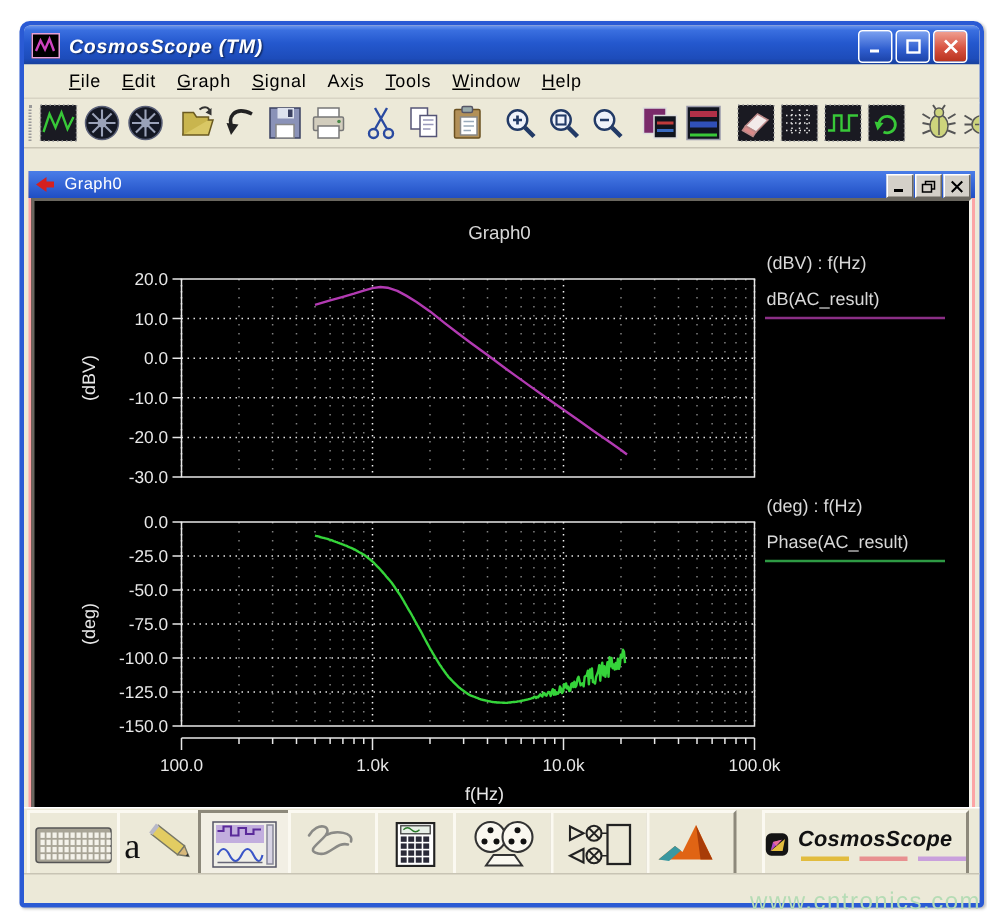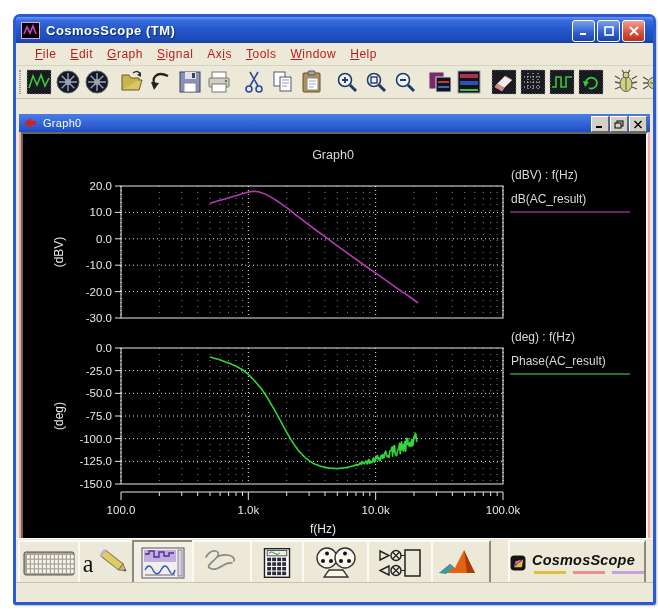--- a/index.html
+++ b/index.html
@@ -7,30 +7,30 @@
         font-family:"Liberation Sans",sans-serif;}
   
   .window{position:absolute;left:13px;top:14px;width:637px;height:585px;
           background:#ece9d8;border:3px solid #2a5ad4;border-radius:7px 7px 3px 3px;
           box-shadow:1px 1px 2px rgba(0,0,0,.25);overflow:hidden;}
   .titlebar{position:absolute;left:0;top:0;right:0;height:26px;
             background:linear-gradient(180deg,#6a96ef 0%,#3a6fe0 12%,#2458ce 45%,#1d4cba 85%,#173f9a 100%);
             display:flex;align-items:center;padding-left:5px;}
   .appicon{width:17px;height:15px;background:#000;border:1px solid #e8a0d8;flex:0 0 auto;}
   .titletext{color:#fff;font-weight:bold;font-size:13px;margin-left:6px;
-             text-shadow:1px 1px 1px rgba(0,0,0,.5);letter-spacing:.5px;}
+             text-shadow:1px 1px 1px rgba(0,0,0,.5);letter-spacing:.5px;font-style:italic;}
   .winbtns{position:absolute;right:8px;top:3px;display:flex;gap:2px;}
   .xpbtn{width:21px;height:20px;border-radius:3px;border:1px solid #fff;
          display:flex;align-items:center;justify-content:center;}
   .xpbtn.blue{background:linear-gradient(180deg,#7aa0f0,#2f5ecf 60%,#1c43a8);}
   .xpbtn.red{background:linear-gradient(180deg,#f0a092,#d85442 55%,#b8321e);}
   
   .menubar{position:absolute;left:0;top:26px;right:0;height:22px;background:#ece9d8;
            border-bottom:1px solid #d8d4c4;display:flex;align-items:center;
-           font-size:12px;color:#b91c1c;padding-left:12px;}
+           font-size:12px;color:#000000;padding-left:23px;}
   .menuitem{padding:2px 7px;letter-spacing:.5px;}
   .menuitem u{text-decoration:underline;}
   
   .toolbar{position:absolute;left:0;top:49px;right:0;height:32px;background:#ece9d8;
            border-bottom:1px solid #c8c4b4;display:flex;align-items:center;padding-left:2px;
            overflow:hidden;white-space:nowrap;}
   .tbhandle{width:4px;height:24px;border-left:1px dotted #999;border-right:1px dotted #999;margin:0 3px 0 1px;}
   .tbico{width:27px;height:27px;flex:0 0 auto;display:flex;align-items:center;justify-content:center;
          border:1px solid #ece9d8;}
   .tbico.gap{margin-left:6px;}
@@ -600,13 +600,14 @@
               <i style="background:#e2bc3e"></i>
               <i style="background:#e89090"></i>
               <i style="background:#c9a0dc"></i>
             </span>
           </span>
         </div>
       </div>
     <div class="statusstrip"></div>
   </div>
 
+  <div class="watermark">www.cntronics.com</div>
 </div>
 
 </body></html>

